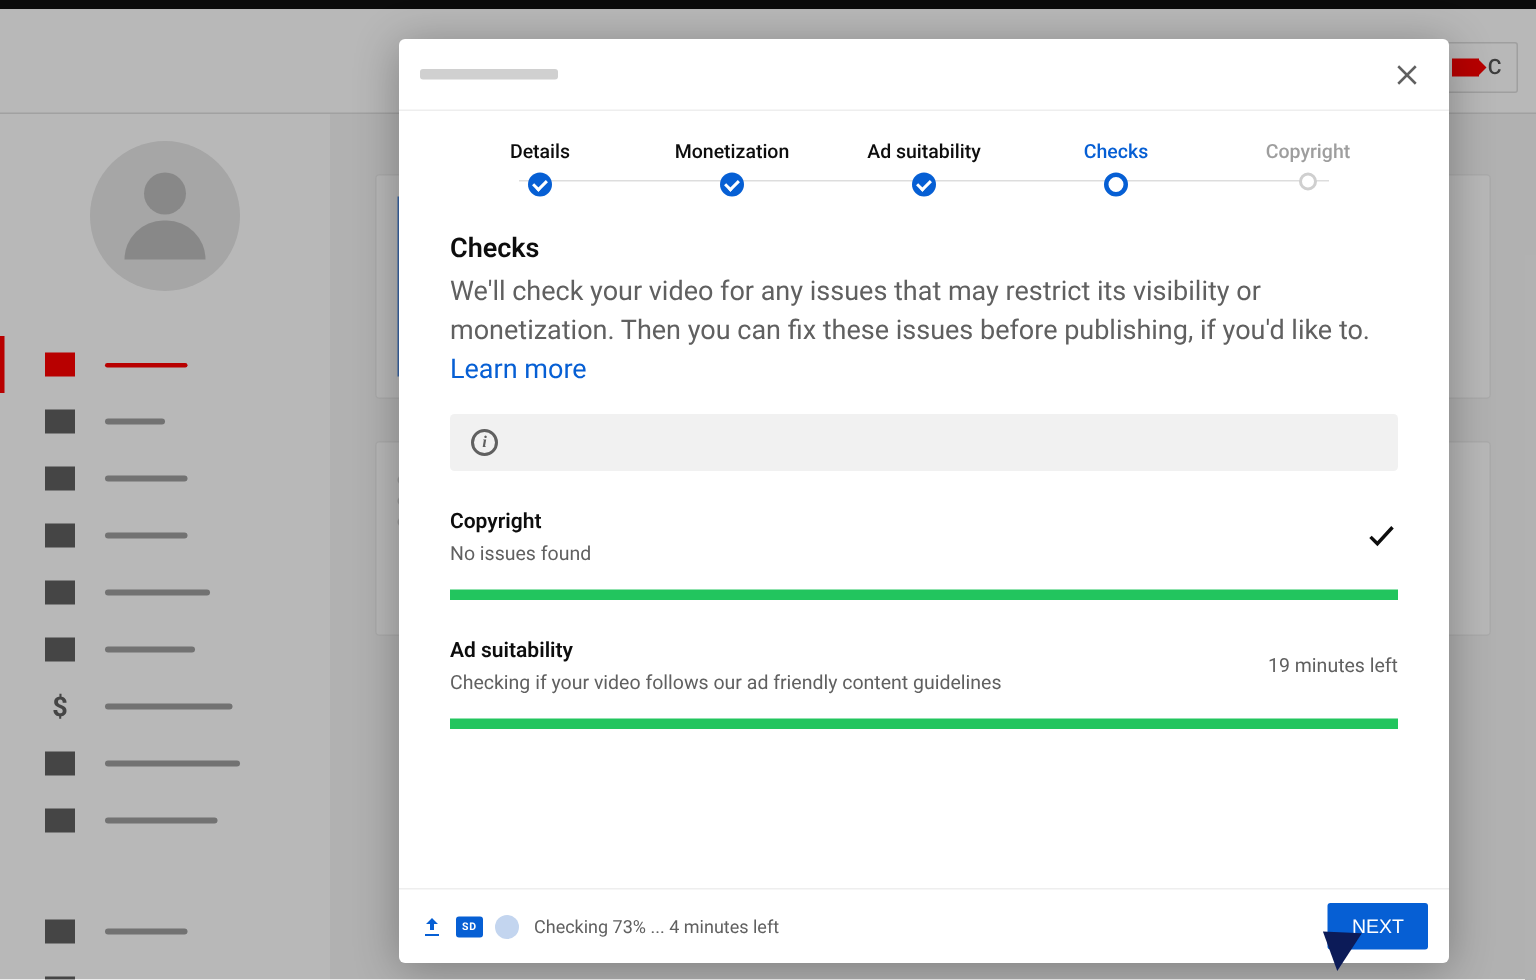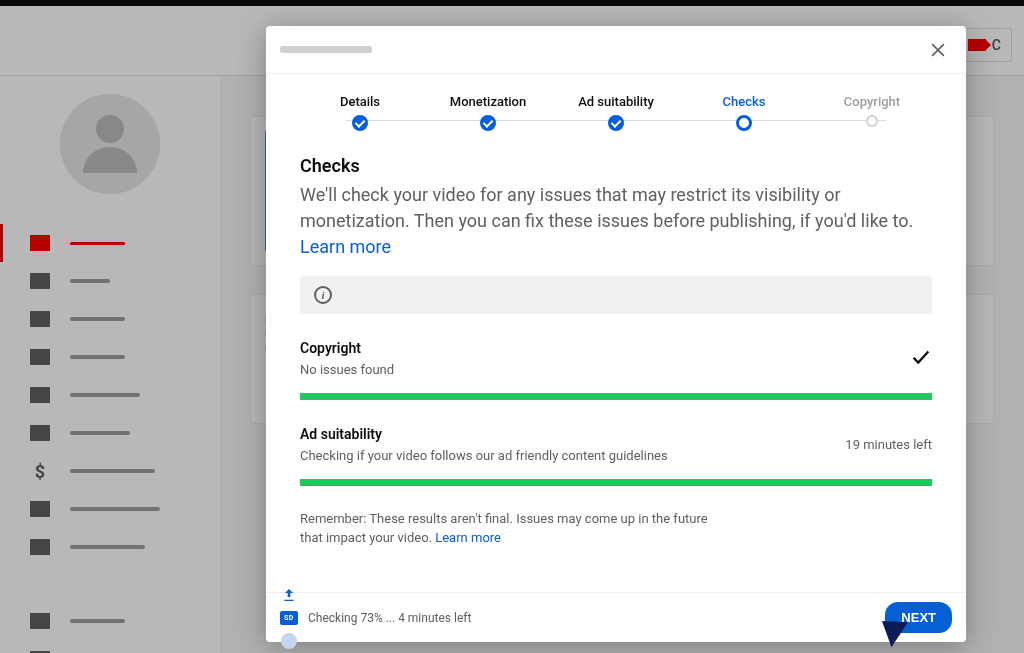--- a/index.html
+++ b/index.html
@@ -206,30 +206,30 @@
   .sec-right { font-size: 13px; color:#606060; }
   .tick-icon svg{ width:22px; height:22px; }
 
   .remember { font-size: 13px; color:#606060; margin-top: 24px; max-width: 420px; line-height:1.45; }
 
   .modal-footer {
     height: 50px; border-top:1px solid #eee;
     display:flex; align-items:center;
     padding: 0 14px;
   }
-  .foot-icons { display:flex; align-items:center; gap:8px;flex-direction:column; }
+  .foot-icons { display:flex; align-items:center; gap:8px; }
   .ficon { width:16px; height:16px; display:inline-block; }
   .fi-upload { color:#065fd4; }
   .fi-sd { width:18px; height:14px; background:#065fd4; border-radius:2px; color:#fff; font-size:7px; font-weight:700; display:inline-flex; align-items:center; justify-content:center; letter-spacing:0.5px;}
   .fi-cloud { width:16px; height:16px; background:#c3d5ef; border-radius:50%; }
   .foot-text { font-size: 12px; color:#606060; margin-left: 10px; }
   .next-btn {
     margin-left:auto; background:#065fd4; color:#fff;
-    border:none; padding: 8px 16px; font-size:13px; font-weight:700;
-    border-radius:13px; cursor:pointer;
+    border:none; padding: 8px 16px; font-size:13px; font-weight:400;
+    border-radius:2px; cursor:pointer;
   }
   .cursor-arrow {
     position:absolute; right: 56px; bottom: -2px;
     width:0;height:0;
     border-left: 24px solid #0c1b58;
     border-top: 10px solid transparent;
     border-bottom: 18px solid transparent;
     transform: rotate(-20deg);
   }
 </style>
@@ -377,23 +377,20 @@
     <div class="section">
       <div class="sec-head">
         <div>
           <div class="sec-title">Ad suitability</div>
           <div class="sec-sub">Checking if your video follows our ad friendly content guidelines</div>
         </div>
         <div class="sec-right">19 minutes left</div>
       </div>
     </div>
 
-    <div class="remember">
-      <span>Remember: These results aren't final. Issues may come up in the future that impact your video. </span><a class="link">Learn more</a>
-    </div>
   </div>
 
   <div class="modal-footer">
     <div class="foot-icons">
       <span class="ficon fi-upload">
         <svg viewBox="0 0 24 24" width="16" height="16">
             <path fill="#065fd4" d="M12 3l6 6h-4v6h-4V9H6l6-6zm-7 16h14v2H5v-2z"></path>
           </svg>
       </span>
       <span class="fi-sd">SD</span>

